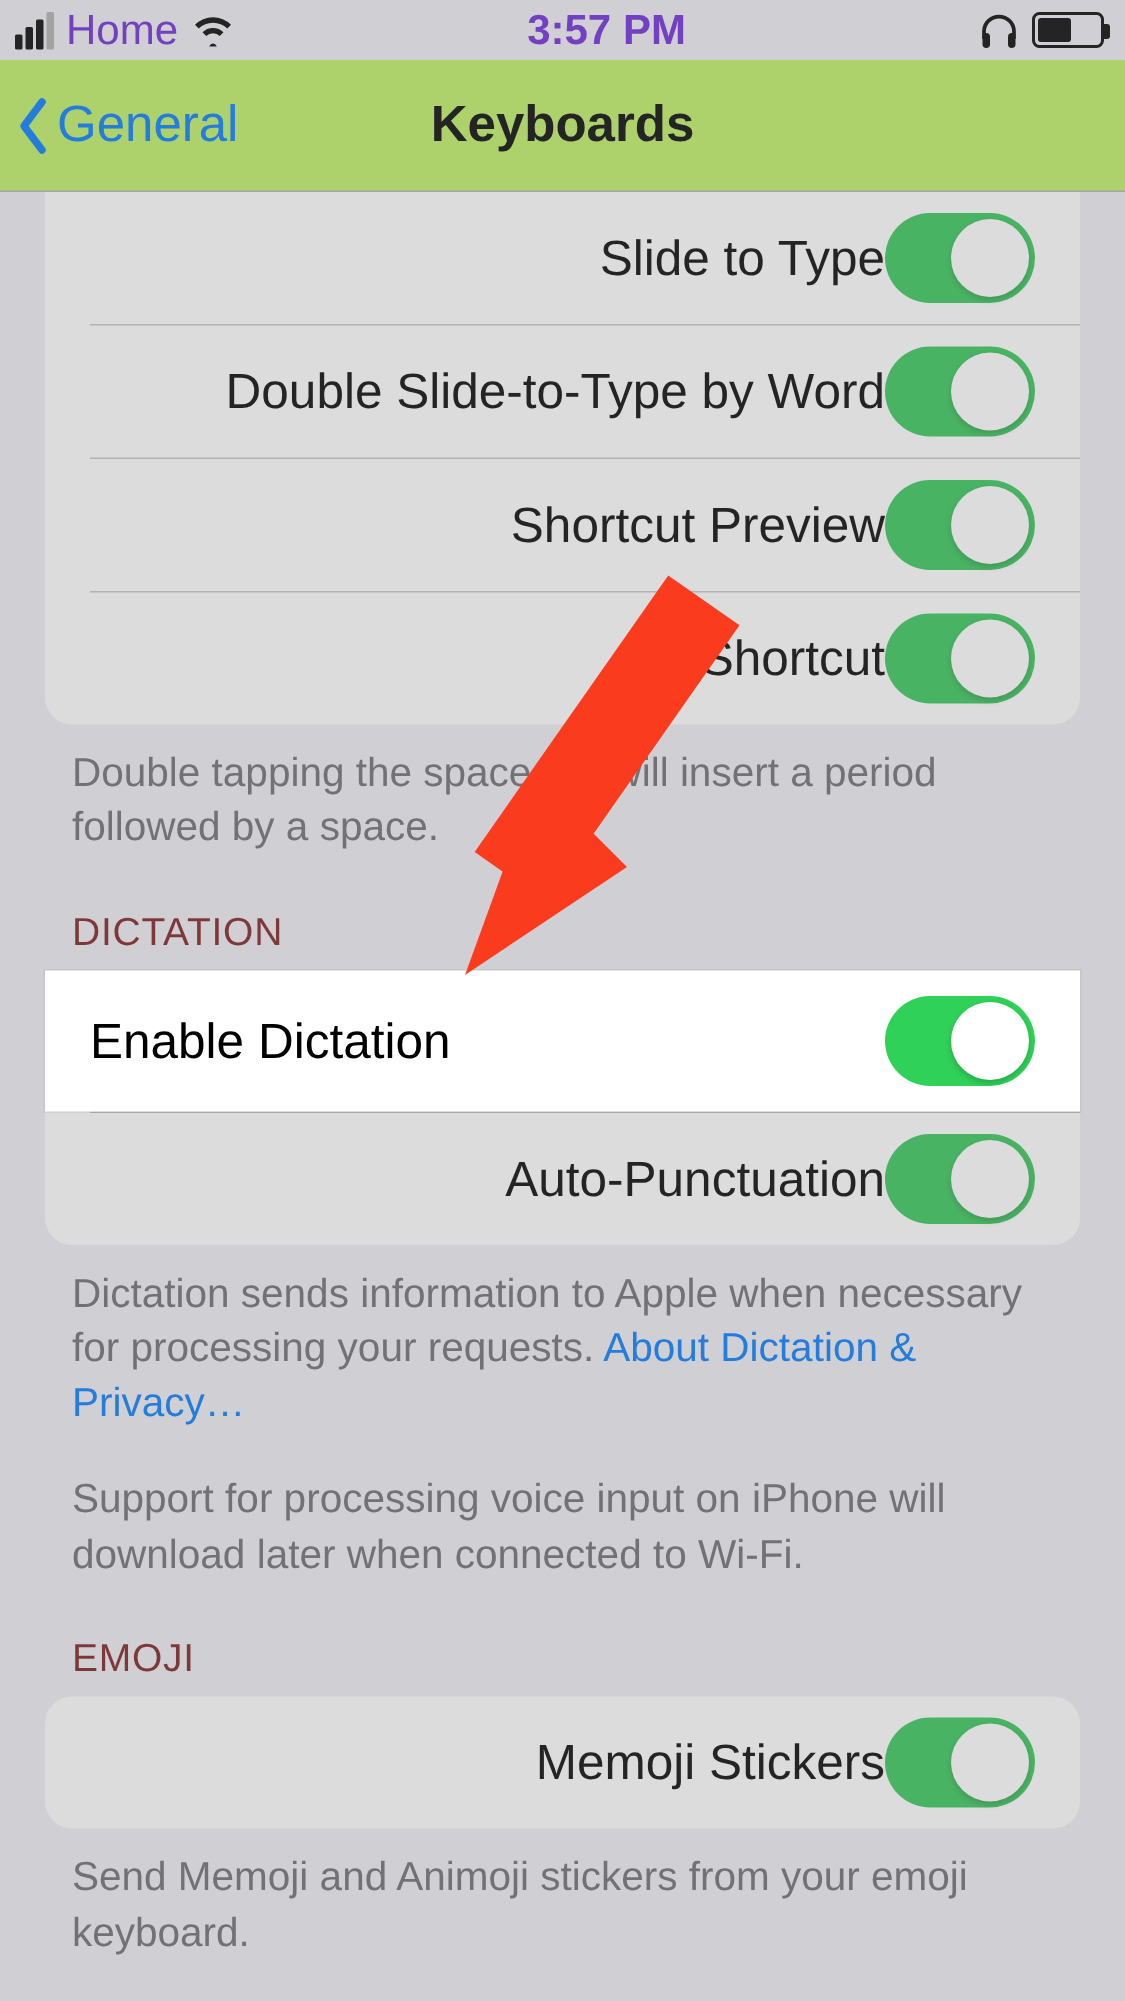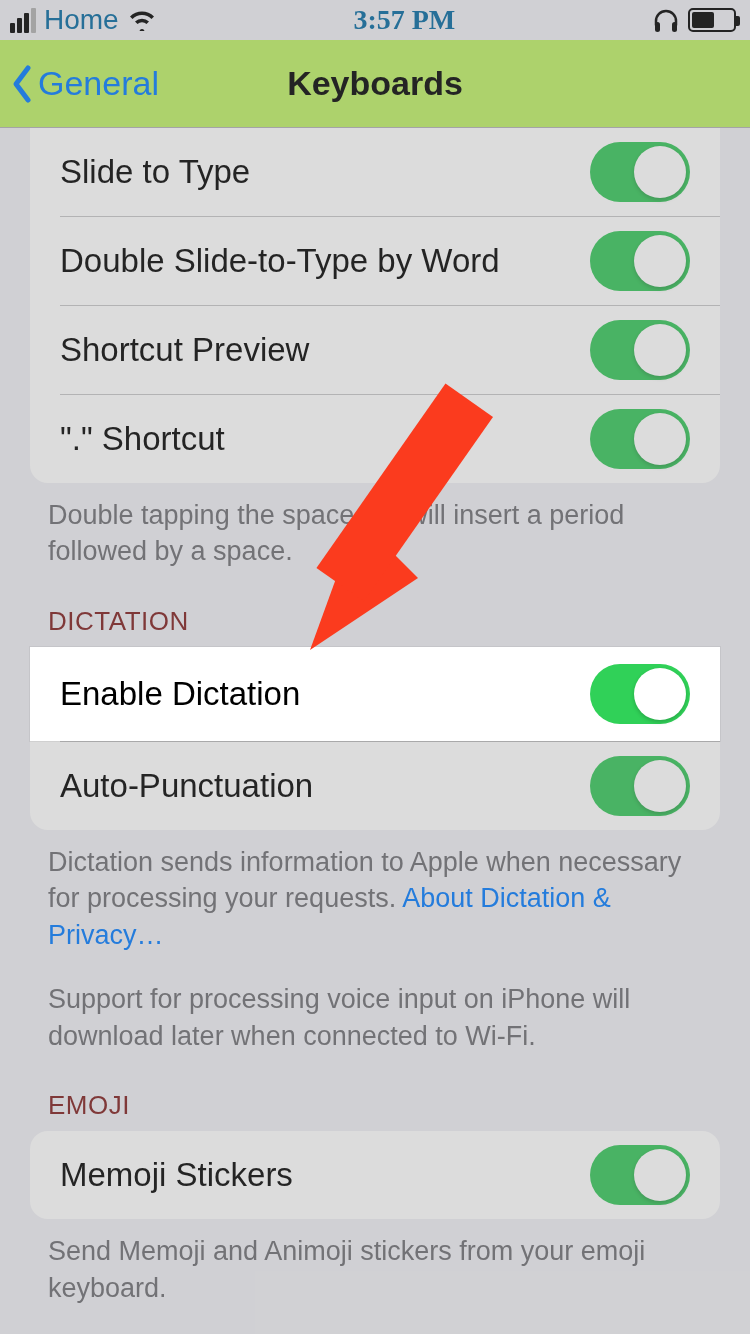--- a/index.html
+++ b/index.html
@@ -21,24 +21,24 @@
 
   
   .status-bar {
     height: 40px;
     display: flex;
     align-items: center;
     justify-content: space-between;
     padding: 0 14px 0 10px;
     font-size: 28px;
     font-weight: 600;
-    color: #0369a1;
+    color: #6d28d9;
   }
   .status-left, .status-right { display: flex; align-items: center; gap: 8px; }
-  .status-center { font-size: 28px; font-weight: 600; font-family: Liberation Serif, serif; }
+  .status-center { font-size: 28px; font-weight: 600; }
   .signal-bars { display: flex; align-items: flex-end; gap: 2px; }
   .signal-bars span { width: 5px; background: #000; border-radius: 1px; }
   .signal-bars span:nth-child(1){height:10px;}
   .signal-bars span:nth-child(2){height:15px;}
   .signal-bars span:nth-child(3){height:20px;}
   .signal-bars span:nth-child(4){height:25px; background:#b0b0b0;}
   .carrier { font-weight: 400; font-size: 28px; }
   .wifi-icon, .headphones-icon, .battery-icon { display:inline-flex; }
 
   
@@ -79,21 +79,21 @@
   .group {
     background: #fff;
     border-radius: 18px;
     margin: 0 30px;
     overflow: hidden;
   }
   .group.first { border-top-left-radius: 0; border-top-right-radius: 0; margin-top: 0; }
   .row {
     display: flex;
     align-items: center;
-    justify-content: space-between;
+    justify-content: flex-end;
     min-height: 88px;
     padding: 0 30px;
     font-size: 33px;
     color: #000;
   }
   .group .sep { height:1px; background: rgba(60,60,67,0.29); margin-left: 30px; }
 
   .footer-text {
     font-size: 27px;
     color: #6d6d72;

